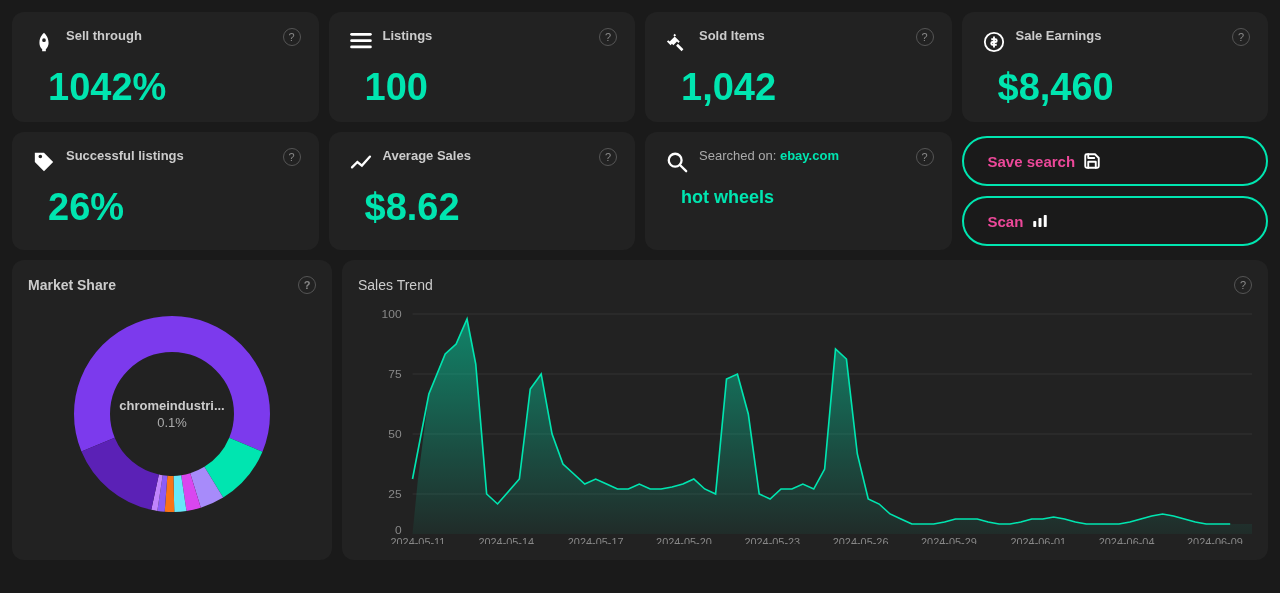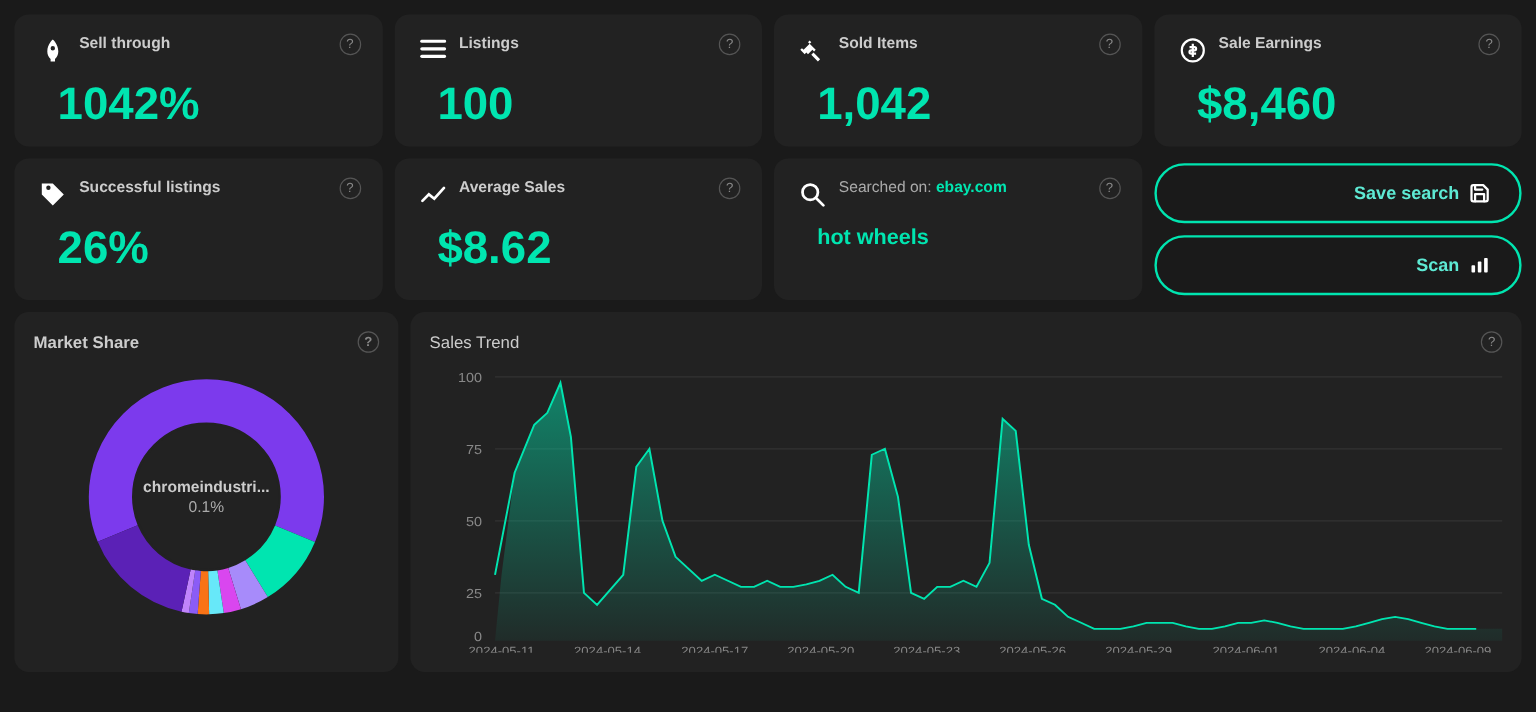--- a/index.html
+++ b/index.html
@@ -85,28 +85,28 @@
       display: flex;
       flex-direction: column;
       gap: 10px;
       justify-content: center;
       padding: 4px 0;
     }
     .action-btn {
       border: 2px solid #00e5b0;
       border-radius: 50px;
       background: transparent;
-      color: #5eead4;
+      color: #ec4899;
       font-size: 15px;
       font-weight: 600;
       padding: 14px 24px;
       cursor: pointer;
       display: flex;
       align-items: center;
-      justify-content: flex-end;
+      justify-content: flex-start;
       gap: 8px;
       transition: background 0.2s;
     }
     
     .chart-card {
       padding: 16px;
     }
     .chart-title {
       font-size: 14px;
       font-weight: 600;

